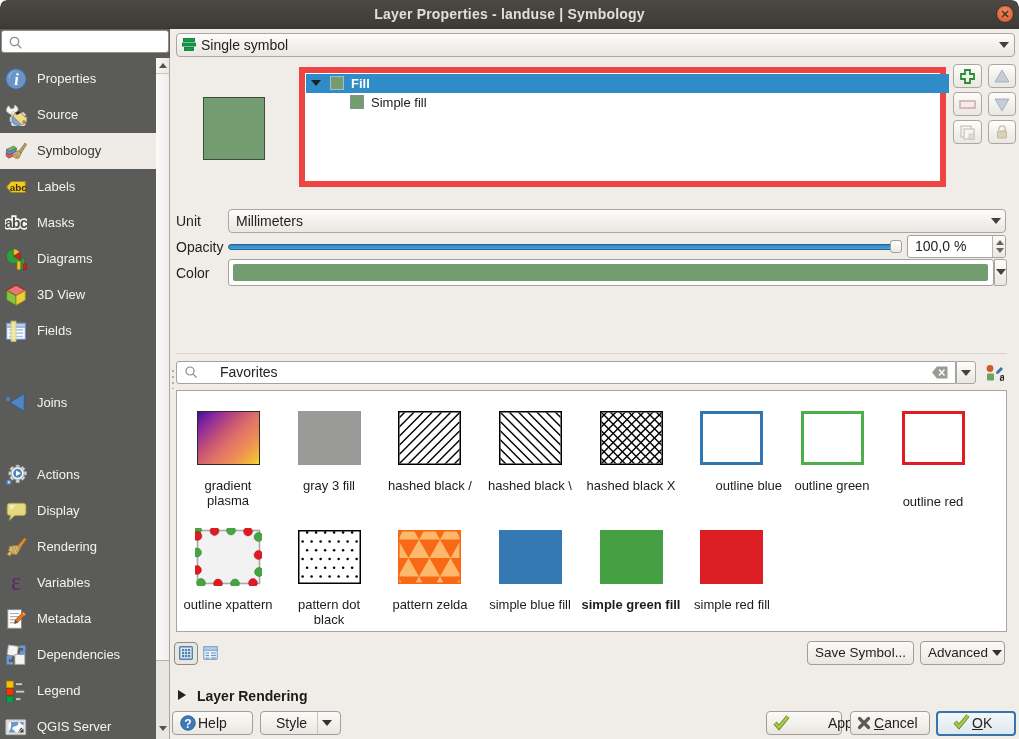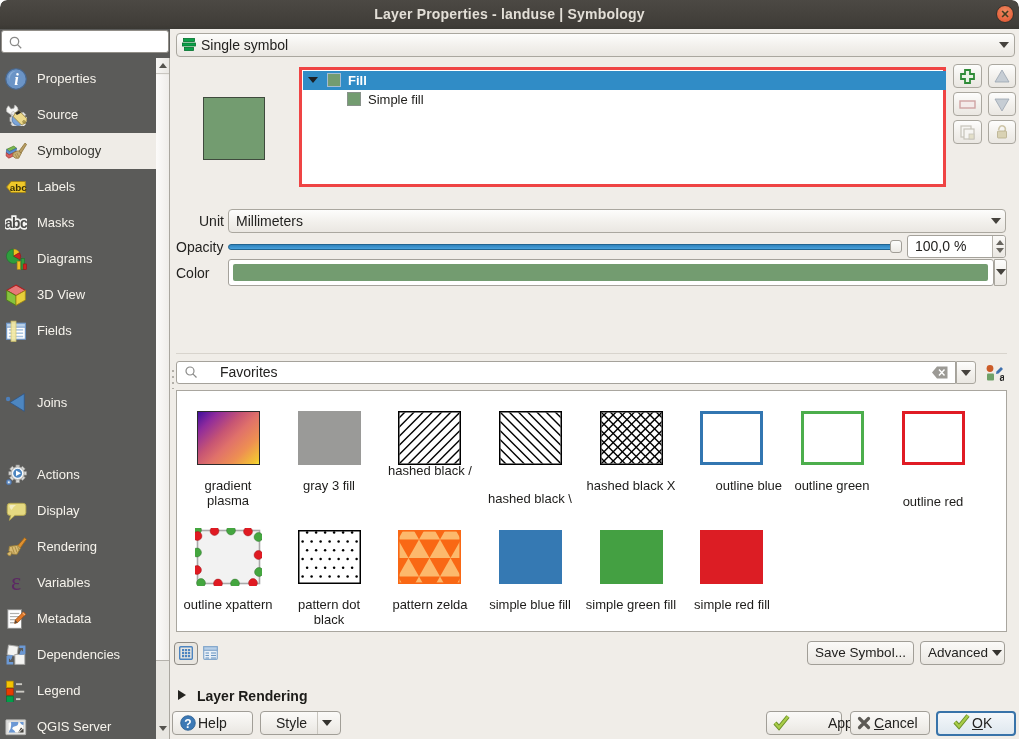--- a/index.html
+++ b/index.html
@@ -246,21 +246,21 @@
           <rect x="1.5" y="0.5" width="11" height="3"></rect>
           <rect x="0.5" y="5" width="13" height="3"></rect>
           <rect x="2.5" y="9.5" width="9" height="3"></rect>
         </g>
       </svg>
     <div class="abs txt" style="left:201px;top:8px;">Single symbol</div>
     <div class="abs arr" style="left:999px;top:13px;"></div>
 
     <div class="abs" style="left:203px;top:68px;width:62px;height:63px;background:#739c70;border:1px solid #3f4a3d;"></div>
 
-    <div class="abs" style="left:299px;top:38px;width:647px;height:120px;background:#fff;border:3px solid #ef4444;">
+    <div class="abs" style="left:299px;top:38px;width:647px;height:120px;background:#fff;border:6px solid #ef4444;">
       <div class="abs" style="left:1px;top:1px;width:643px;height:19px;background:#308cc6;"></div>
       <div class="abs" style="left:6px;top:7px;width:0;height:0;border-left:5px solid transparent;border-right:5px solid transparent;border-top:6px solid #1b2025;"></div>
       <div class="abs" style="left:25px;top:3px;width:14px;height:14px;background:#739c70;border:1px solid #a4bcd2;"></div>
       <div class="abs" style="left:46px;top:2.5px;font-size:13px;font-weight:bold;color:#fff;">Fill</div>
       <div class="abs" style="left:45px;top:22px;width:14px;height:14px;background:#739c70;border:1px solid #88928a;"></div>
       <div class="abs" style="left:66px;top:21.5px;font-size:13px;color:#21201d;">Simple fill</div>
     </div>
 
     <div class="abs sbtn" style="left:953px;top:35px;width:29px;height:24px;"></div>
     <svg class="abs" style="left:960px;top:40px;" width="15" height="15" viewBox="0 0 15 15">
@@ -283,21 +283,21 @@
         <rect x="1" y="1" width="10" height="11" fill="#f6f5f2" stroke="#c6c3ba" stroke-width="1.2"></rect>
         <rect x="4" y="4" width="10" height="10" fill="#f6f5f2" stroke="#c6c3ba" stroke-width="1.2"></rect>
         <rect x="9" y="9" width="5" height="5" fill="#e3dfc9" stroke="#c6c3ba" stroke-width="0.8"></rect>
       </svg>
     <div class="abs sbtn" style="left:988px;top:91px;width:28px;height:24px;"></div>
     <svg class="abs" style="left:994px;top:95px;" width="16" height="16" viewBox="0 0 16 16">
         <path d="M5 7 L5 5 A3.2 3.2 0 0 1 11.4 5 L11.4 6.2" fill="none" stroke="#cdc5a8" stroke-width="1.6" transform="rotate(18 8 5)"></path>
         <rect x="3.5" y="7" width="9" height="7" rx="0.8" fill="#d9d2b4" stroke="#b6ad8c" stroke-width="0.8"></rect>
       </svg>
 
-    <div class="abs txt" style="left:176px;top:184px;margin-left:23px;">Unit</div>
+    <div class="abs txt" style="left:176px;top:184px;">Unit</div>
     <div class="abs sbtn" style="left:228px;top:180px;width:778px;height:24px;"></div>
     <div class="abs txt" style="left:236px;top:184px;">Millimeters</div>
     <div class="abs arr" style="left:991px;top:189px;"></div>
 
     <div class="abs txt" style="left:176px;top:210px;">Opacity</div>
     <div class="abs" style="left:228px;top:215px;width:668px;height:6px;background:linear-gradient(#2f83bd,#4aa2dc);border:1px solid #22648f;border-radius:3px;"></div>
     <div class="abs" style="left:890px;top:211px;width:12px;height:13px;background:linear-gradient(#fdfdfc,#eceae5);border:1px solid #a19e97;border-radius:3px;"></div>
     <div class="abs" style="left:907px;top:206px;width:99px;height:23px;background:#fff;border:1px solid #a5a29b;border-radius:3px;"></div>
     <div class="abs txt" style="left:915px;top:209px;">100,0 %</div>
     <div class="abs" style="left:992px;top:207px;width:13px;height:21px;background:linear-gradient(#fbfaf8,#eae7e2);border-left:1px solid #b7b4ad;border-radius:0 3px 3px 0;">
@@ -365,21 +365,21 @@
             <line x1="9.2" y1="54" x2="63.2" y2="0"></line>
             <line x1="18.4" y1="54" x2="72.4" y2="0"></line>
             <line x1="27.599999999999998" y1="54" x2="81.6" y2="0"></line>
             <line x1="36.8" y1="54" x2="90.8" y2="0"></line>
             <line x1="46.0" y1="54" x2="100.0" y2="0"></line>
             <line x1="55.199999999999996" y1="54" x2="109.19999999999999" y2="0"></line>
             <line x1="64.39999999999999" y1="54" x2="118.39999999999999" y2="0"></line>
           </g>
         </svg>
       </div>
-      <div class="abs gl" style="left:380px;top:434px;width:100px;">
+      <div class="abs gl" style="left:380px;top:449px;width:100px;">
         <div style="line-height:15px;">hashed black /</div>
       </div>
       <div class="abs" style="left:499px;top:382px;width:63px;height:54px;">
         <svg width="63" height="54" viewBox="0 0 63 54" style="position:absolute;left:0;top:0;">
           <rect x="0.75" y="0.75" width="61.5" height="52.5" fill="#fff" stroke="#000" stroke-width="1.5"></rect>
           <g stroke="#000" stroke-width="1.4" clip-path="url(#c2)">
             <clipPath id="c2">
               <rect x="1.5" y="1.5" width="60" height="51"></rect>
             </clipPath>
             <line x1="-64.39999999999999" y1="0" x2="-10.399999999999991" y2="54"></line>
@@ -393,21 +393,21 @@
             <line x1="9.2" y1="0" x2="63.2" y2="54"></line>
             <line x1="18.4" y1="0" x2="72.4" y2="54"></line>
             <line x1="27.599999999999998" y1="0" x2="81.6" y2="54"></line>
             <line x1="36.8" y1="0" x2="90.8" y2="54"></line>
             <line x1="46.0" y1="0" x2="100.0" y2="54"></line>
             <line x1="55.199999999999996" y1="0" x2="109.19999999999999" y2="54"></line>
             <line x1="64.39999999999999" y1="0" x2="118.39999999999999" y2="54"></line>
           </g>
         </svg>
       </div>
-      <div class="abs gl" style="left:480px;top:462px;width:100px;">
+      <div class="abs gl" style="left:480px;top:449px;width:100px;">
         <div style="line-height:15px;">hashed black \</div>
       </div>
       <div class="abs" style="left:600px;top:382px;width:63px;height:54px;">
         <svg width="63" height="54" viewBox="0 0 63 54" style="position:absolute;left:0;top:0;">
           <rect x="0.75" y="0.75" width="61.5" height="52.5" fill="#fff" stroke="#000" stroke-width="1.5"></rect>
           <g stroke="#000" stroke-width="1.4" clip-path="url(#c56)">
             <clipPath id="c56">
               <rect x="1.5" y="1.5" width="60" height="51"></rect>
             </clipPath>
             <line x1="-64.39999999999999" y1="54" x2="-10.399999999999991" y2="0"></line>
@@ -566,21 +566,21 @@
       <div class="abs" style="left:499px;top:501px;width:63px;height:54px;">
         <div style="position:absolute;inset:0;background:#3579b3;"></div>
       </div>
       <div class="abs gl" style="left:480px;top:568px;width:100px;">
         <div style="line-height:15px;">simple blue fill</div>
       </div>
       <div class="abs" style="left:600px;top:501px;width:63px;height:54px;">
         <div style="position:absolute;inset:0;background:#44a042;"></div>
       </div>
       <div class="abs gl" style="left:581px;top:568px;width:100px;">
-        <div style="line-height:15px;">simple green fill</div>
+        <div style="line-height:15px;font-weight:bold;">simple green fill</div>
       </div>
       <div class="abs" style="left:700px;top:501px;width:63px;height:54px;">
         <div style="position:absolute;inset:0;background:#dc1d24;"></div>
       </div>
       <div class="abs gl" style="left:682px;top:568px;width:100px;">
         <div style="line-height:15px;">simple red fill</div>
       </div>
 
     <div class="abs" style="left:174px;top:613px;width:24px;height:23px;background:#e9e6e0;border:1px solid #8e8b85;border-radius:4px;"></div>
     <svg class="abs" style="left:179px;top:617px;" width="14" height="14" viewBox="0 0 14 14">

